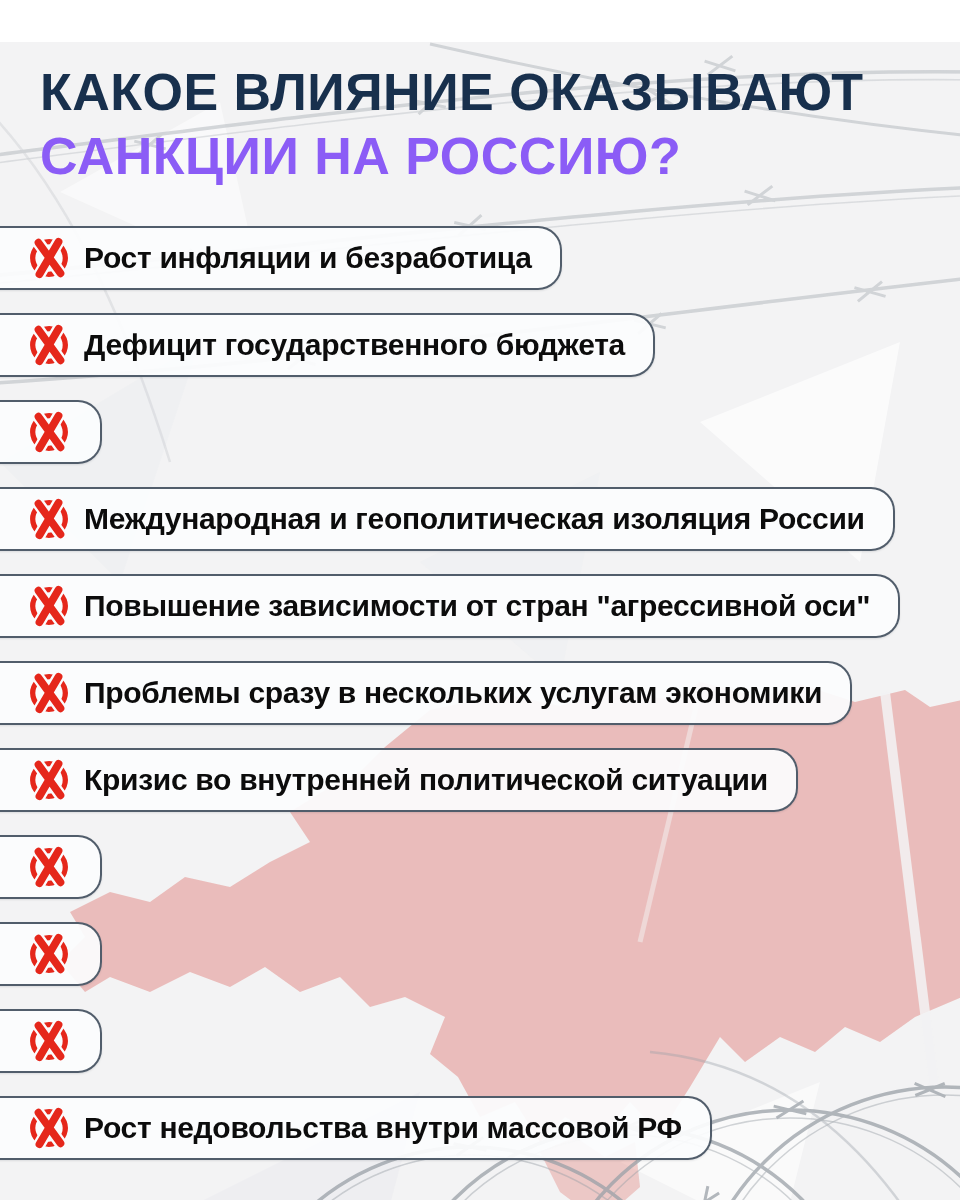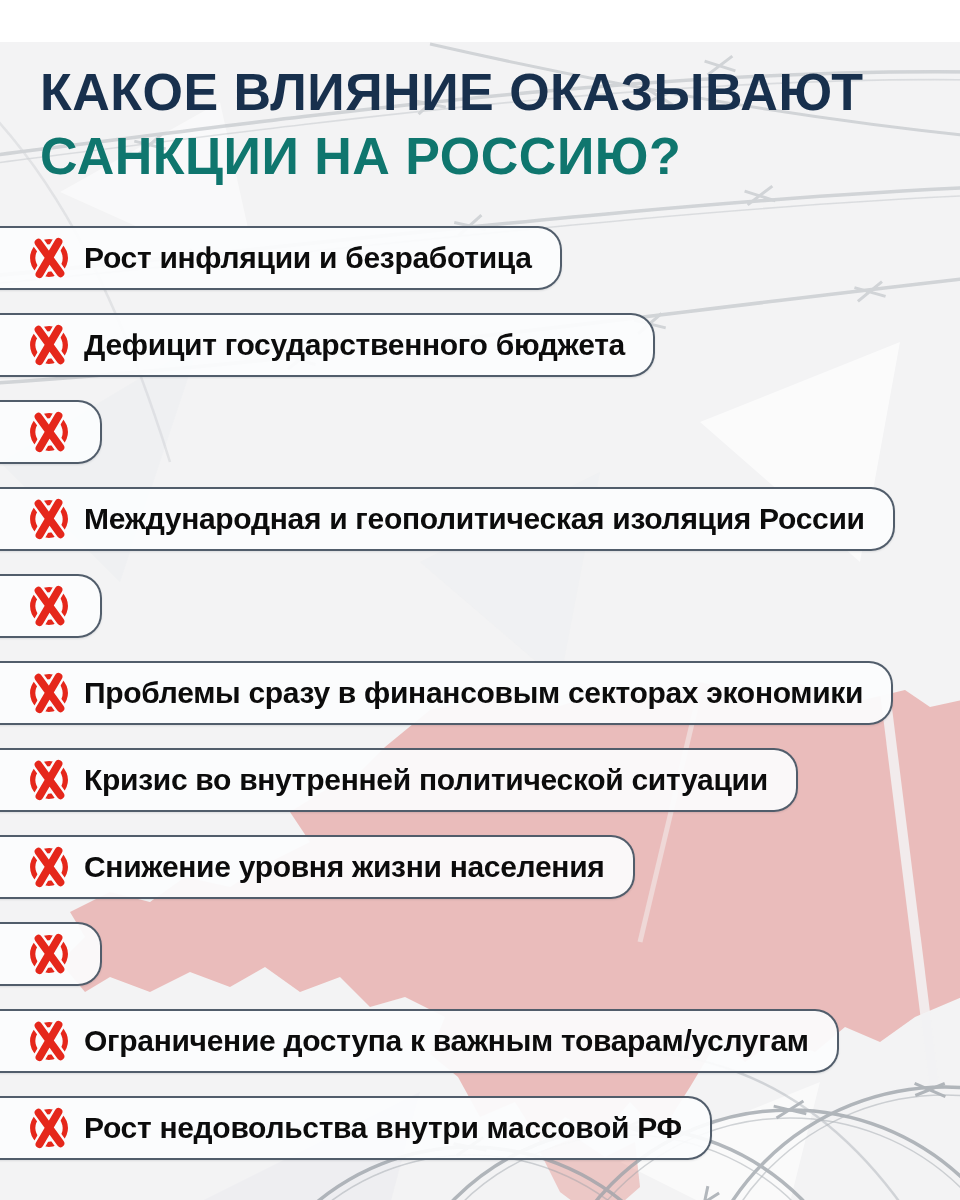--- a/index.html
+++ b/index.html
@@ -14,21 +14,21 @@
   .bg-layer{position:absolute;inset:0;width:960px;height:1200px;}
 
   .title{
     position:absolute;left:40px;top:18px;
     font-weight:bold;
     font-size:52px;line-height:64px;
     letter-spacing:0.5px;
     z-index:2;
   }
   .title .line1{color:#18304d;}
-  .title .line2{color:#0f766e;}
+  .title .line2{color:#8b5cf6;}
 
   .sanctions-list{
     position:absolute;left:0;top:184px;
     display:flex;flex-direction:column;gap:23px;
     align-items:flex-start;
     z-index:3;
   }
   .sanction-item{
     display:flex;align-items:center;gap:12px;
     background:rgba(251,252,253,0.94);
@@ -226,33 +226,34 @@
     <div class="sanction-item">
       <span class="icon-wrap">
         <svg viewBox="0 0 48 48" width="46" height="46" xmlns="http://www.w3.org/2000/svg" aria-hidden="true">
           <circle cx="24" cy="24" r="17" fill="none" stroke="#e5271b" stroke-width="5.5" transform="rotate(-12 24 24)"></circle>
           <g stroke-linecap="round">
             <path d="M 13 8 L 36 40 M 34 7 L 14 41" stroke="#fbfcfd" stroke-width="13" fill="none"></path>
             <path d="M 13 8 L 36 40 M 34 7 L 14 41" stroke="#e5271b" stroke-width="8" fill="none"></path>
           </g>
         </svg>
       </span>
-    </div>
-
-    <div class="sanction-item">
-      <span class="icon-wrap">
-        <svg viewBox="0 0 48 48" width="46" height="46" xmlns="http://www.w3.org/2000/svg" aria-hidden="true">
-          <circle cx="24" cy="24" r="17" fill="none" stroke="#e5271b" stroke-width="5.5" transform="rotate(-12 24 24)"></circle>
-          <g stroke-linecap="round">
-            <path d="M 13 8 L 36 40 M 34 7 L 14 41" stroke="#fbfcfd" stroke-width="13" fill="none"></path>
-            <path d="M 13 8 L 36 40 M 34 7 L 14 41" stroke="#e5271b" stroke-width="8" fill="none"></path>
-          </g>
-        </svg>
-      </span>
-      <span class="sanction-label">Проблемы сразу в финансовым секторах экономики</span>
+      <span class="sanction-label">Повышение зависимости от стран "агрессивной оси"</span>
+    </div>
+
+    <div class="sanction-item">
+      <span class="icon-wrap">
+        <svg viewBox="0 0 48 48" width="46" height="46" xmlns="http://www.w3.org/2000/svg" aria-hidden="true">
+          <circle cx="24" cy="24" r="17" fill="none" stroke="#e5271b" stroke-width="5.5" transform="rotate(-12 24 24)"></circle>
+          <g stroke-linecap="round">
+            <path d="M 13 8 L 36 40 M 34 7 L 14 41" stroke="#fbfcfd" stroke-width="13" fill="none"></path>
+            <path d="M 13 8 L 36 40 M 34 7 L 14 41" stroke="#e5271b" stroke-width="8" fill="none"></path>
+          </g>
+        </svg>
+      </span>
+      <span class="sanction-label">Проблемы сразу в нескольких услугам экономики</span>
     </div>
 
     <div class="sanction-item">
       <span class="icon-wrap">
         <svg viewBox="0 0 48 48" width="46" height="46" xmlns="http://www.w3.org/2000/svg" aria-hidden="true">
           <circle cx="24" cy="24" r="17" fill="none" stroke="#e5271b" stroke-width="5.5" transform="rotate(-12 24 24)"></circle>
           <g stroke-linecap="round">
             <path d="M 13 8 L 36 40 M 34 7 L 14 41" stroke="#fbfcfd" stroke-width="13" fill="none"></path>
             <path d="M 13 8 L 36 40 M 34 7 L 14 41" stroke="#e5271b" stroke-width="8" fill="none"></path>
           </g>
@@ -264,46 +265,44 @@
     <div class="sanction-item">
       <span class="icon-wrap">
         <svg viewBox="0 0 48 48" width="46" height="46" xmlns="http://www.w3.org/2000/svg" aria-hidden="true">
           <circle cx="24" cy="24" r="17" fill="none" stroke="#e5271b" stroke-width="5.5" transform="rotate(-12 24 24)"></circle>
           <g stroke-linecap="round">
             <path d="M 13 8 L 36 40 M 34 7 L 14 41" stroke="#fbfcfd" stroke-width="13" fill="none"></path>
             <path d="M 13 8 L 36 40 M 34 7 L 14 41" stroke="#e5271b" stroke-width="8" fill="none"></path>
           </g>
         </svg>
       </span>
-      <span class="sanction-label">Снижение уровня жизни населения</span>
-    </div>
-
-    <div class="sanction-item">
-      <span class="icon-wrap">
-        <svg viewBox="0 0 48 48" width="46" height="46" xmlns="http://www.w3.org/2000/svg" aria-hidden="true">
-          <circle cx="24" cy="24" r="17" fill="none" stroke="#e5271b" stroke-width="5.5" transform="rotate(-12 24 24)"></circle>
-          <g stroke-linecap="round">
-            <path d="M 13 8 L 36 40 M 34 7 L 14 41" stroke="#fbfcfd" stroke-width="13" fill="none"></path>
-            <path d="M 13 8 L 36 40 M 34 7 L 14 41" stroke="#e5271b" stroke-width="8" fill="none"></path>
-          </g>
-        </svg>
-      </span>
-    </div>
-
-    <div class="sanction-item">
-      <span class="icon-wrap">
-        <svg viewBox="0 0 48 48" width="46" height="46" xmlns="http://www.w3.org/2000/svg" aria-hidden="true">
-          <circle cx="24" cy="24" r="17" fill="none" stroke="#e5271b" stroke-width="5.5" transform="rotate(-12 24 24)"></circle>
-          <g stroke-linecap="round">
-            <path d="M 13 8 L 36 40 M 34 7 L 14 41" stroke="#fbfcfd" stroke-width="13" fill="none"></path>
-            <path d="M 13 8 L 36 40 M 34 7 L 14 41" stroke="#e5271b" stroke-width="8" fill="none"></path>
-          </g>
-        </svg>
-      </span>
-      <span class="sanction-label">Ограничение доступа к важным товарам/услугам</span>
+    </div>
+
+    <div class="sanction-item">
+      <span class="icon-wrap">
+        <svg viewBox="0 0 48 48" width="46" height="46" xmlns="http://www.w3.org/2000/svg" aria-hidden="true">
+          <circle cx="24" cy="24" r="17" fill="none" stroke="#e5271b" stroke-width="5.5" transform="rotate(-12 24 24)"></circle>
+          <g stroke-linecap="round">
+            <path d="M 13 8 L 36 40 M 34 7 L 14 41" stroke="#fbfcfd" stroke-width="13" fill="none"></path>
+            <path d="M 13 8 L 36 40 M 34 7 L 14 41" stroke="#e5271b" stroke-width="8" fill="none"></path>
+          </g>
+        </svg>
+      </span>
+    </div>
+
+    <div class="sanction-item">
+      <span class="icon-wrap">
+        <svg viewBox="0 0 48 48" width="46" height="46" xmlns="http://www.w3.org/2000/svg" aria-hidden="true">
+          <circle cx="24" cy="24" r="17" fill="none" stroke="#e5271b" stroke-width="5.5" transform="rotate(-12 24 24)"></circle>
+          <g stroke-linecap="round">
+            <path d="M 13 8 L 36 40 M 34 7 L 14 41" stroke="#fbfcfd" stroke-width="13" fill="none"></path>
+            <path d="M 13 8 L 36 40 M 34 7 L 14 41" stroke="#e5271b" stroke-width="8" fill="none"></path>
+          </g>
+        </svg>
+      </span>
     </div>
 
     <div class="sanction-item">
       <span class="icon-wrap">
         <svg viewBox="0 0 48 48" width="46" height="46" xmlns="http://www.w3.org/2000/svg" aria-hidden="true">
           <circle cx="24" cy="24" r="17" fill="none" stroke="#e5271b" stroke-width="5.5" transform="rotate(-12 24 24)"></circle>
           <g stroke-linecap="round">
             <path d="M 13 8 L 36 40 M 34 7 L 14 41" stroke="#fbfcfd" stroke-width="13" fill="none"></path>
             <path d="M 13 8 L 36 40 M 34 7 L 14 41" stroke="#e5271b" stroke-width="8" fill="none"></path>
           </g>

